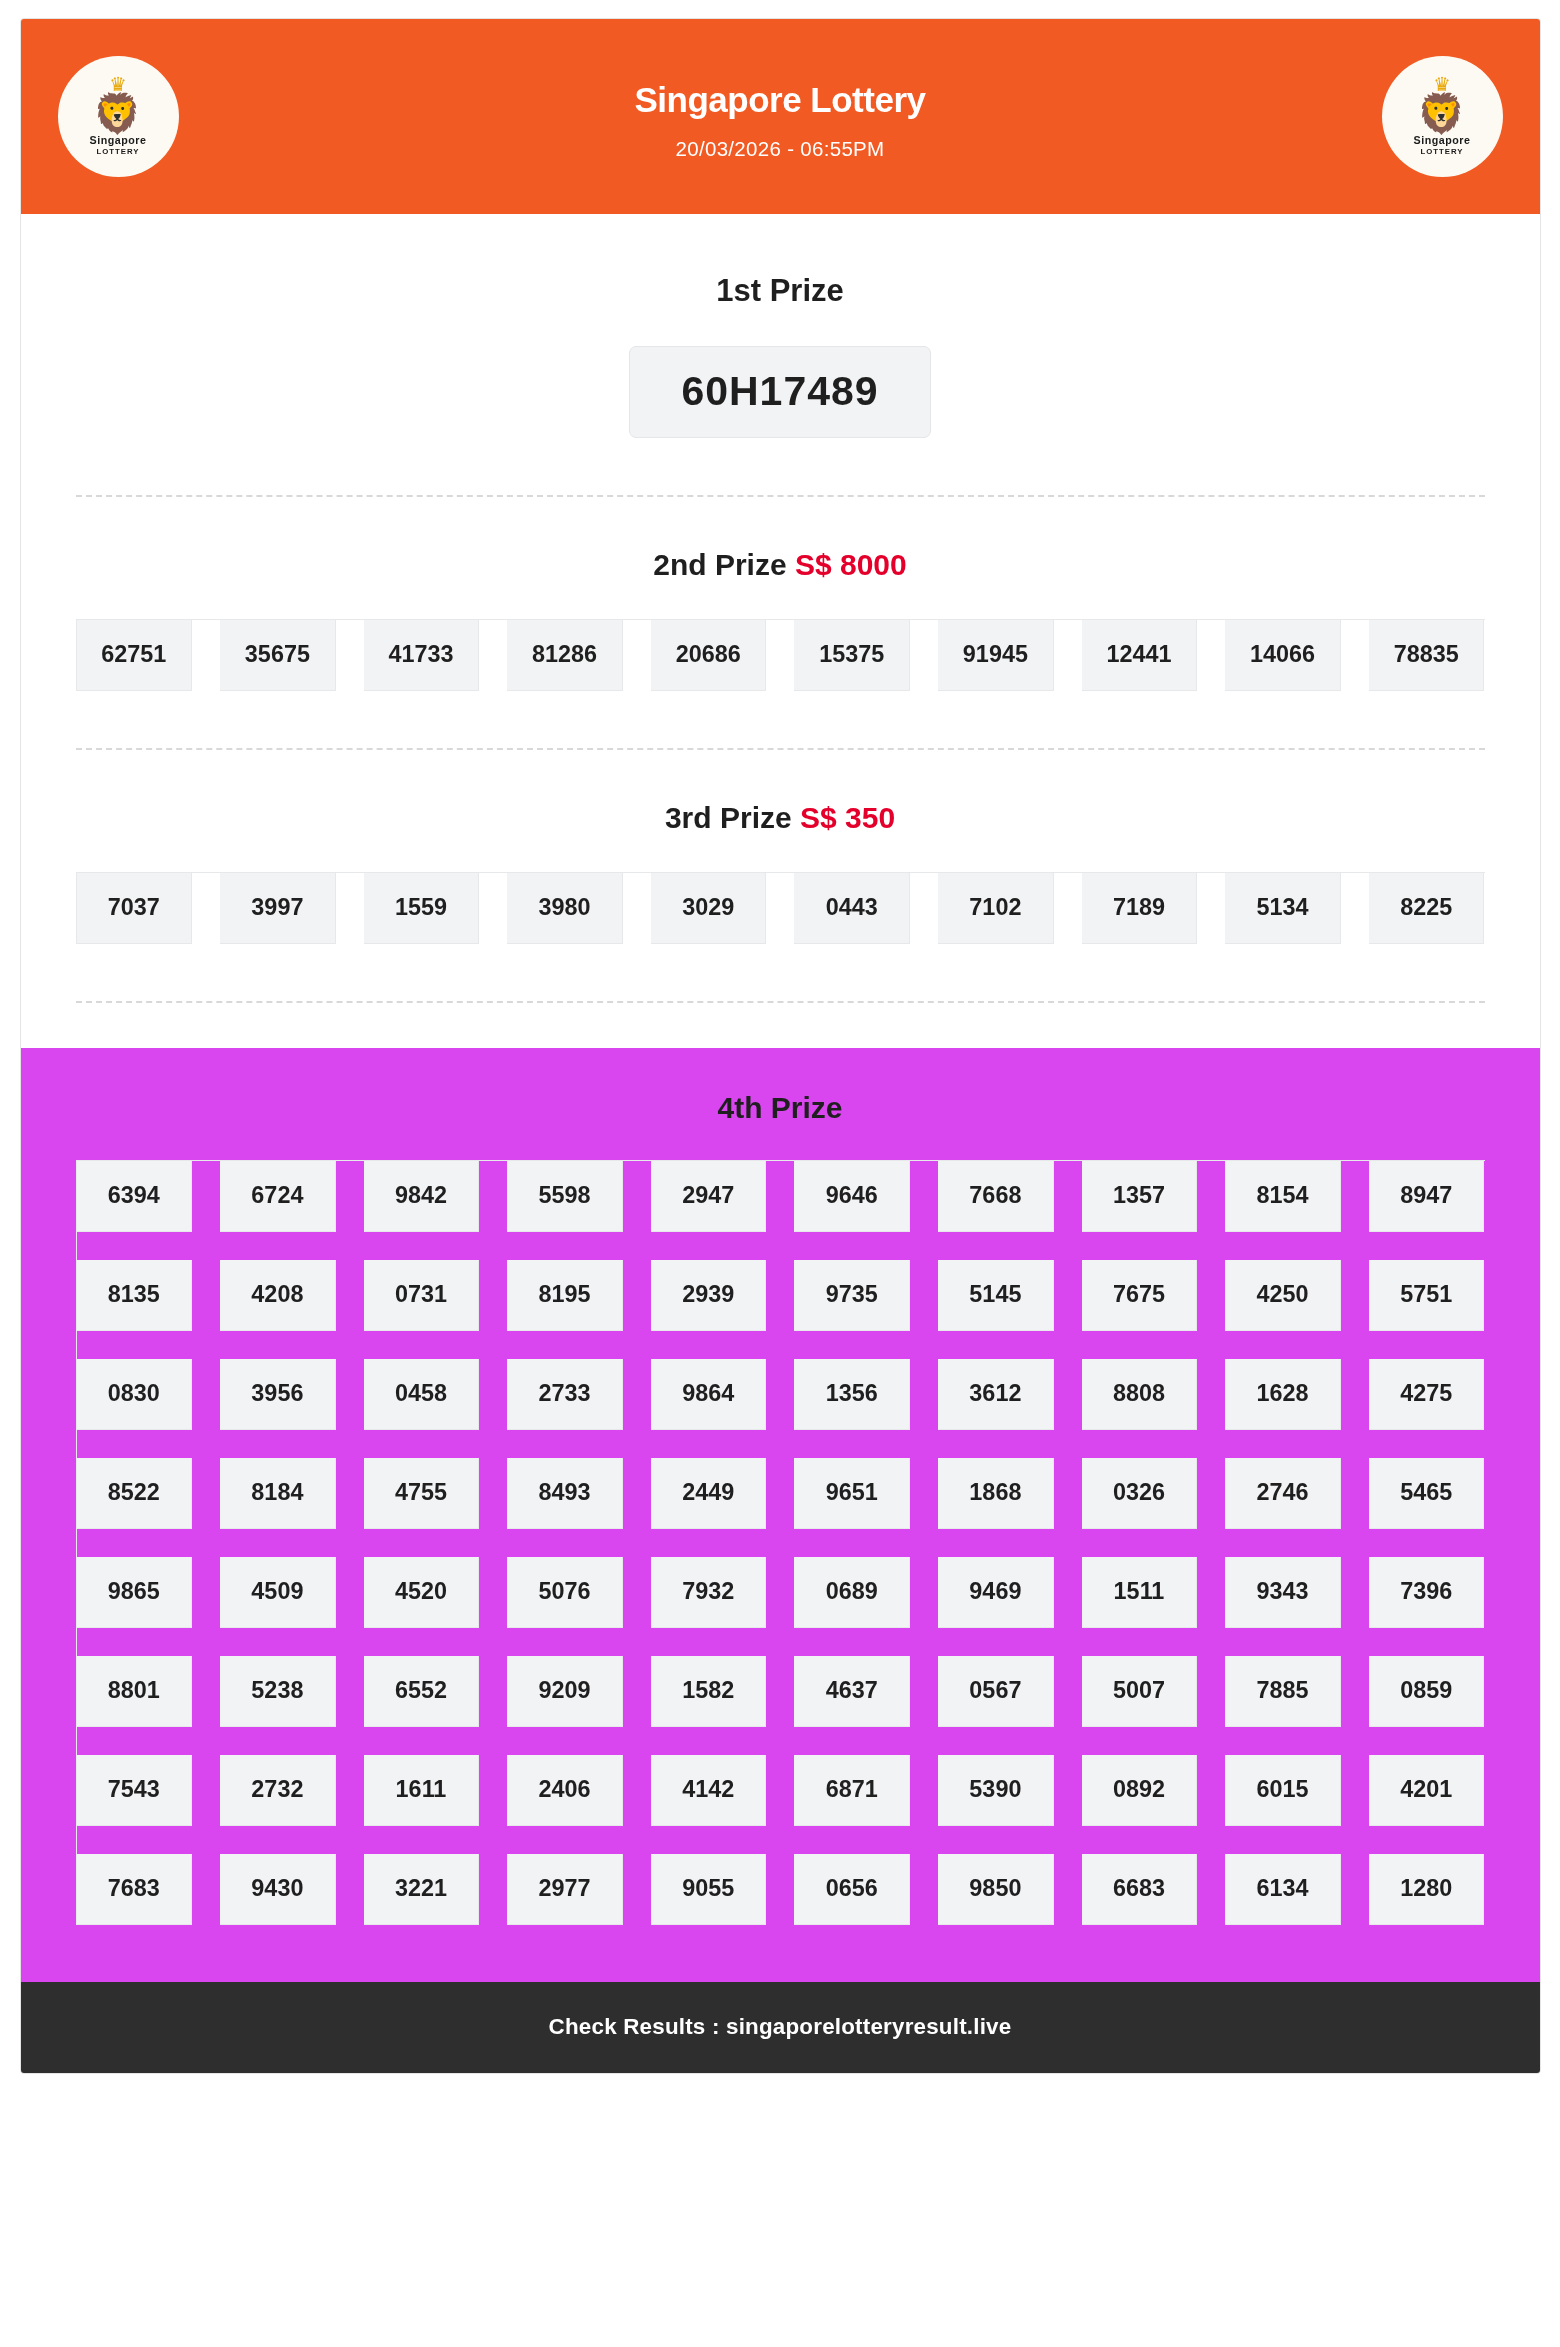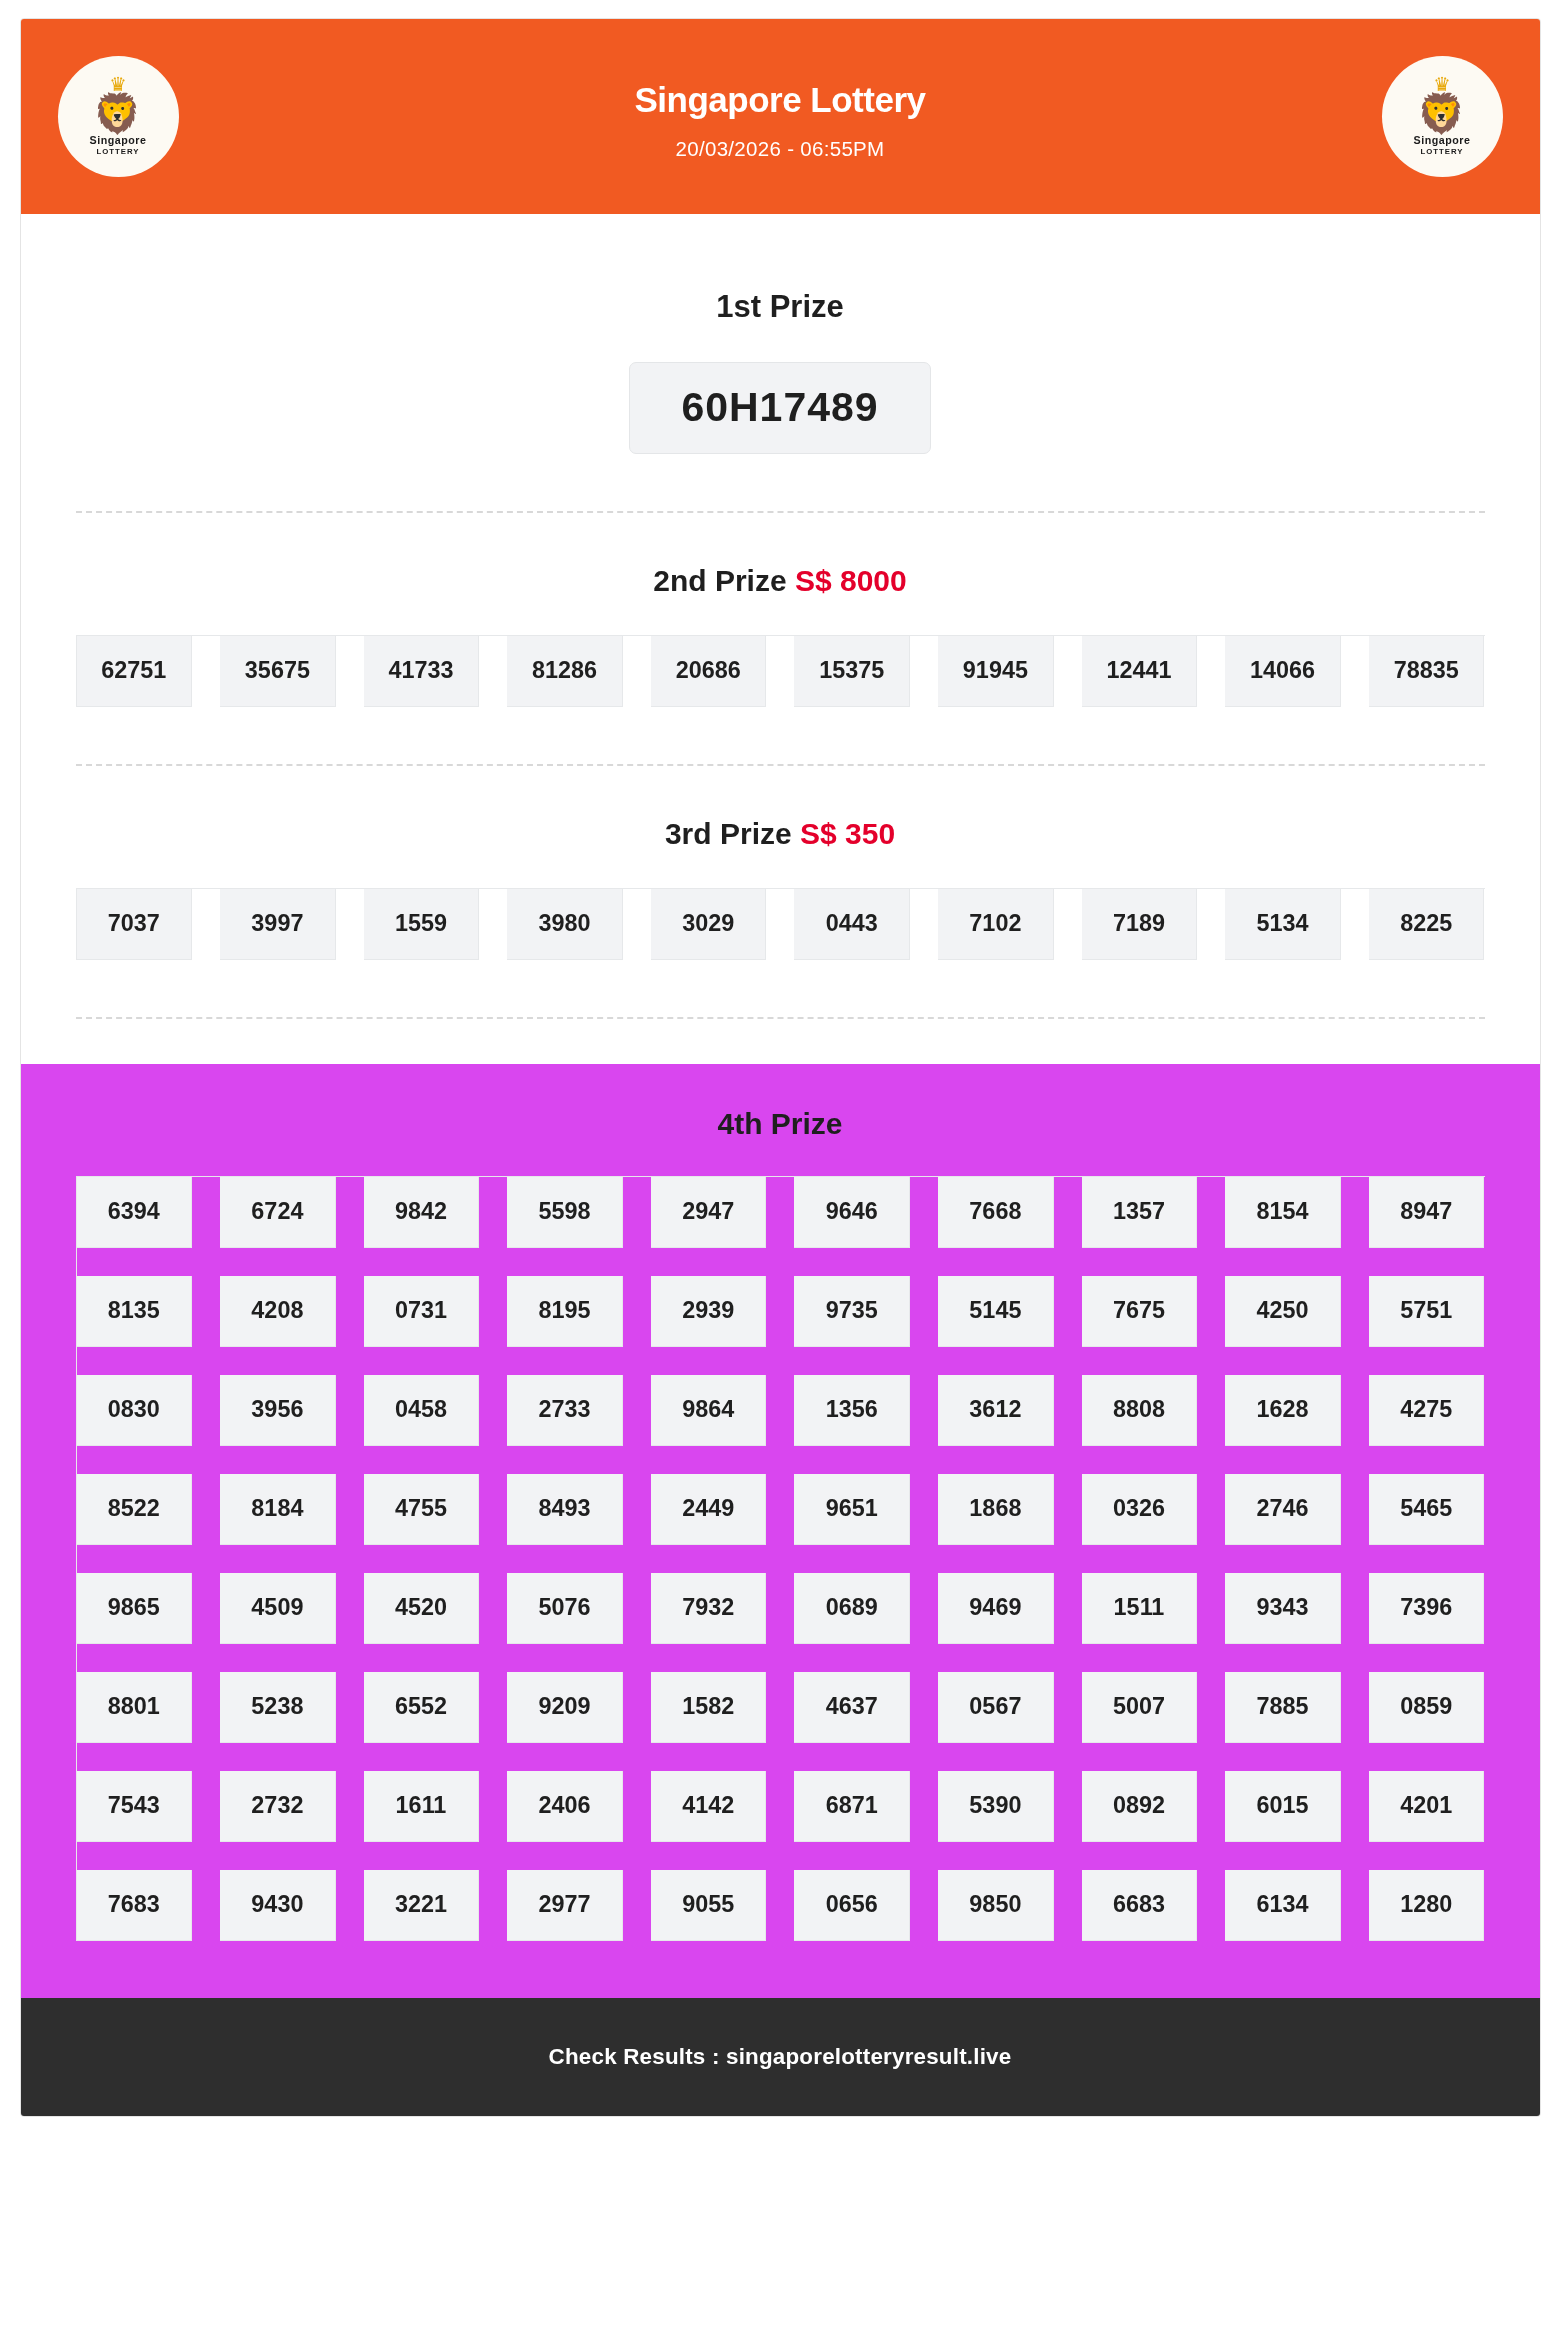--- a/index.html
+++ b/index.html
@@ -81,21 +81,21 @@
     line-height: 57px;
   }
   .header-date {
     color: #ffffff;
     font-size: 20.5px;
     margin-top: 9.8px;
     letter-spacing: 0.3px;
   }
 
   
-  .body { padding: 16px 0 0 0; background: #fff; }
+  .body { padding: 0 0 0 0; background: #fff; }
 
   .section { padding: 0 55px; }
 
   .prize1-wrap { text-align: center; padding-top: 59px; }
   .prize1-title {
     font-size: 31px;
     font-weight: bold;
     color: #1f1f1f;
   }
   .prize1-amount {
@@ -161,21 +161,21 @@
     font-size: 30px;
     font-weight: bold;
     color: #1f1f1f;
   }
   .prize4-block .grid { margin-top: 35px; }
   .prize4-block .grid .cell { background: #f2f3f5; }
 
   
   .footer {
     background: #2e2e2e;
-    height: 118px;
+    height: 91px;
     display: flex;
     align-items: center;
     justify-content: center;
   }
   .footer-text {
     color: #ffffff;
     font-size: 22.4px;
     font-weight: bold;
     letter-spacing: 0.2px;
   }

